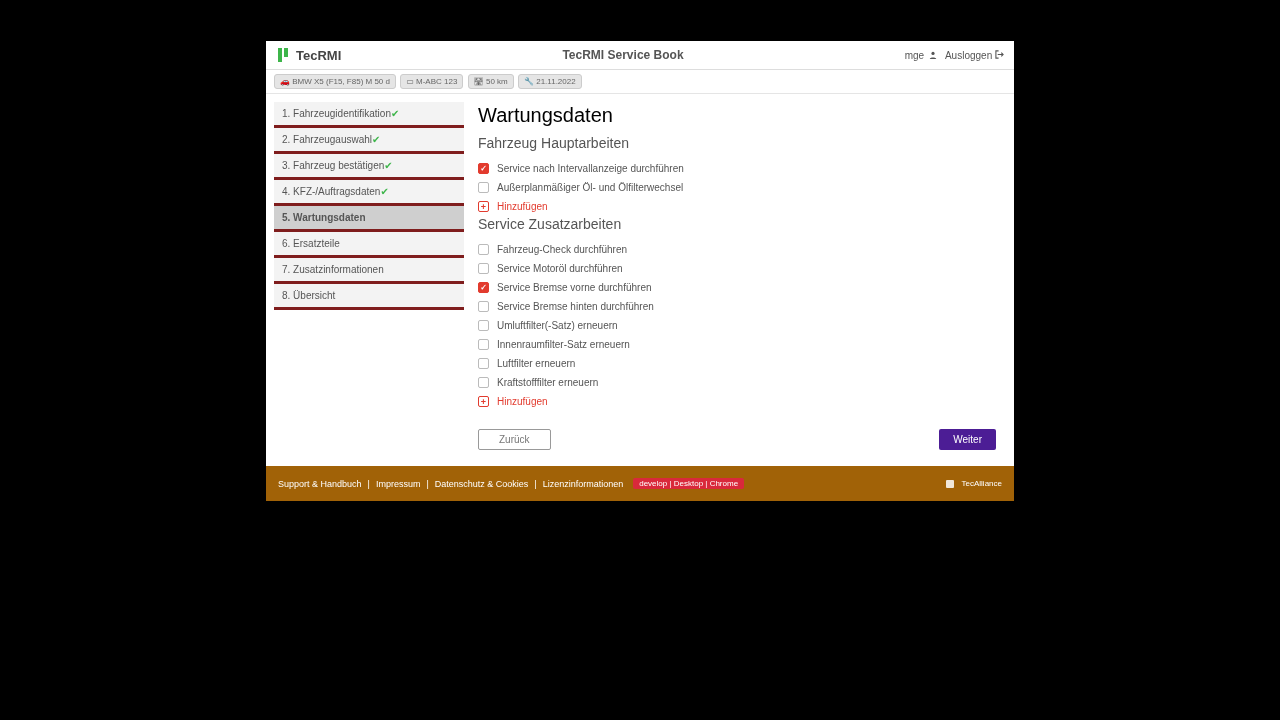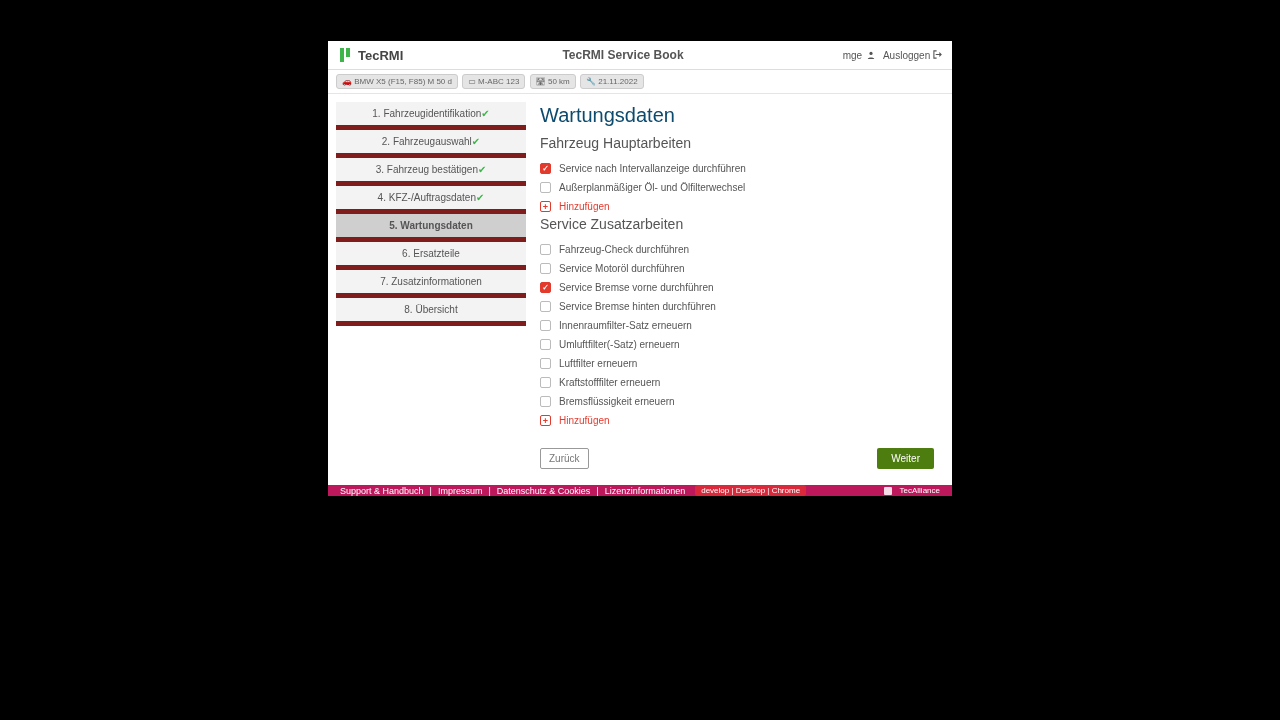--- a/index.html
+++ b/index.html
@@ -1,42 +1,42 @@
 <!DOCTYPE html>
 <html><head>
 <meta charset="utf-8">
 <style>
 *{box-sizing:border-box;margin:0;padding:0;font-family:Arial,Helvetica,sans-serif}
 body{background:#000;display:flex;justify-content:center;align-items:flex-start;height:720px;overflow:hidden}
-.wrap{background:#fff;width:624px;margin-top:41px;font-size:11px;color:#555}
+.wrap{background:#fff;width:748px;margin-top:41px;font-size:11px;color:#555}
 .hdr{display:flex;align-items:center;padding:6px 10px;border-bottom:1px solid #ddd;background:#fff}
 .logo{width:16px;height:16px;margin-right:4px}
 .brand{font-weight:700;color:#444;font-size:13px}
 .title{flex:1;text-align:center;font-weight:700;color:#555;font-size:12px}
 .user{color:#555;font-size:10px;margin-right:8px}
 .logout{color:#555;font-size:10px}
 .pills{padding:4px 8px;border-bottom:1px solid #e5e5e5;font-size:8px;color:#666}
 .pill{display:inline-block;border:1px solid #ccc;border-radius:3px;padding:2px 5px;margin-right:2px;background:#e5e5e5}
 .body{display:flex}
 .side{width:198px;padding:8px 0 8px 8px}
-.step{display:flex;align-items:center;justify-content:center;padding:6px 8px;background:#f3f3f3;border-bottom:5px solid #7f1d1d;color:#555;font-size:10px;cursor:pointer}
+.step{display:flex;align-items:center;justify-content:flex-start;padding:6px 8px;background:#f3f3f3;border-bottom:3px solid #7f1d1d;color:#555;font-size:10px;cursor:pointer}
 .step.active{background:#cfcfcf;font-weight:700}
 .chk{color:#3db54a;font-size:10px}
 .main{flex:1;padding:10px 18px 16px 14px}
-h1{font-size:20px;color:#0c4a6e;font-weight:400;margin-bottom:8px}
+h1{font-size:20px;color:#000000;font-weight:400;margin-bottom:8px}
 h2{font-size:14px;color:#555;font-weight:400;margin:6px 0 8px}
 .item{display:flex;align-items:center;gap:8px;padding:4px 0;font-size:10px;color:#555}
 .cb{width:11px;height:11px;border:1px solid #bbb;border-radius:2px;display:inline-flex;align-items:center;justify-content:center;background:#fff}
 .cb.on{background:#e23b2e;border-color:#e23b2e;color:#fff;font-size:8px;font-weight:700}
 .add{display:flex;align-items:center;gap:8px;color:#e23b2e;font-size:10px;padding:4px 0;cursor:pointer}
 .plus{width:11px;height:11px;border:1px solid #e23b2e;border-radius:2px;color:#e23b2e;display:inline-flex;align-items:center;justify-content:center;font-size:9px;font-weight:700}
 .btns{display:flex;justify-content:space-between;margin-top:18px}
-.btn-b{border:1px solid #999;background:#fff;color:#777;padding:4px 8px;border-radius:2px;font-size:10px;cursor:pointer}
-.btn-n{background:#4d7c0f;color:#fff;border:none;padding:5px 14px;border-radius:2px;font-size:10px;cursor:pointer}
-.ftr{background:#be185d;color:#fff;display:flex;align-items:center;padding:0 12px;font-size:9px}
+.btn-b{border:1px solid #999;background:#fff;color:#777;padding:4px 20px;border-radius:2px;font-size:10px;cursor:pointer}
+.btn-n{background:#4c1d95;color:#fff;border:none;padding:5px 14px;border-radius:2px;font-size:10px;cursor:pointer}
+.ftr{background:#a16207;color:#fff;display:flex;align-items:center;padding:12px 12px;font-size:9px}
 .flink{color:#fff;margin-right:0}
 .fsep{margin:0 6px;color:#fff}
 .tag{background:#d9293b;color:#fff;padding:1px 6px;border-radius:2px;margin-left:10px;font-size:8px}
 .ta{margin-left:auto;color:#fff;font-size:8px;display:flex;align-items:center;gap:8px}
 .tabx{width:8px;height:8px;background:#fff;opacity:.85;border-radius:1px}
 .usericon{display:inline-block;width:8px;height:8px;margin-left:2px}
 </style>
 </head>
 <body>
 
@@ -128,37 +128,33 @@
           <div class="item">
             <span class="cb on">✓</span>
             <span>Service Bremse vorne durchführen</span>
           </div>
           <div class="item">
             <span class="cb"></span>
             <span>Service Bremse hinten durchführen</span>
           </div>
           <div class="item">
             <span class="cb"></span>
-            <span>Innenraumfilter-Satz erneuern</span>
+            <span>Umluftfilter(-Satz) erneuern</span>
           </div>
           <div class="item">
             <span class="cb"></span>
-            <span>Umluftfilter(-Satz) erneuern</span>
+            <span>Innenraumfilter-Satz erneuern</span>
           </div>
           <div class="item">
             <span class="cb"></span>
             <span>Luftfilter erneuern</span>
           </div>
           <div class="item">
             <span class="cb"></span>
             <span>Kraftstofffilter erneuern</span>
-          </div>
-          <div class="item">
-            <span class="cb"></span>
-            <span>Bremsflüssigkeit erneuern</span>
           </div>
         </div>
       <div class="add">
           <span class="plus">+</span>
           <span>Hinzufügen</span>
         </div>
 
       <div class="btns">
         <button class="btn-b">Zurück</button>
         <button class="btn-n">Weiter</button>

